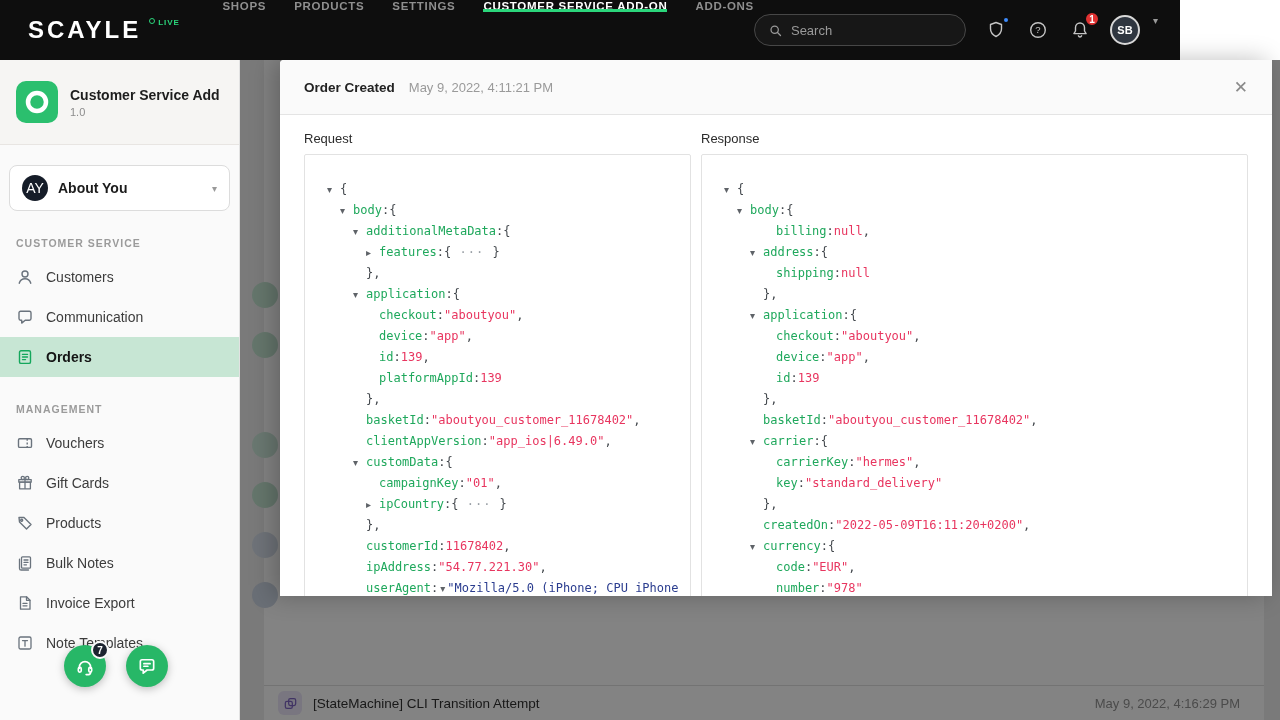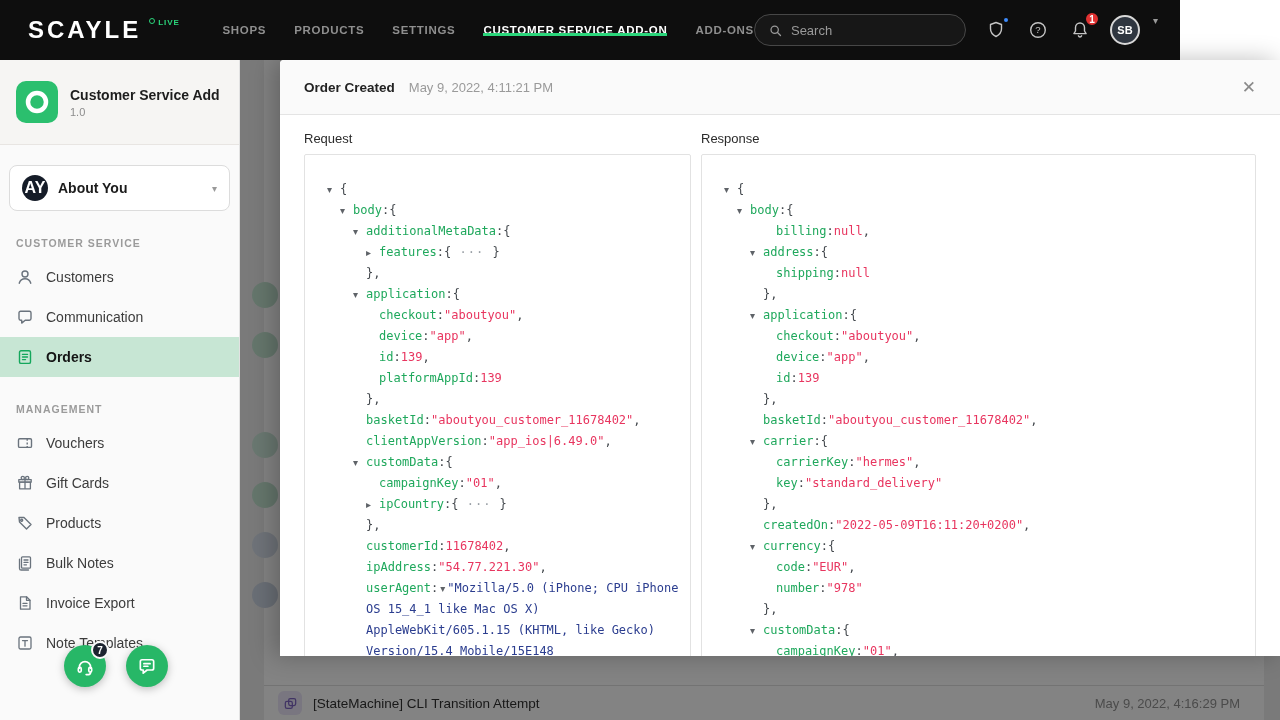--- a/index.html
+++ b/index.html
@@ -14,21 +14,21 @@
   *{box-sizing:border-box;margin:0;padding:0}
   html,body{width:1280px;height:720px;overflow:hidden;font-family:"Liberation Sans",sans-serif;background:#fff}
 
   
   .topbar{position:absolute;left:0;top:0;width:1180px;height:60px;background:#0e0e0e;display:flex;align-items:stretch;z-index:100}
   .logo{width:262px;padding-left:28px;display:flex;align-items:center;cursor:pointer}
   .logo-text{color:#fff;font-size:24px;font-weight:700;letter-spacing:3px}
   .live{display:flex;align-items:flex-start;gap:3px;margin-left:8px;transform:translateY(-8px)}
   .live-dot{width:6px;height:6px;border:1.5px solid var(--green);border-radius:50%}
   .live-label{color:var(--green);font-size:8px;font-weight:700;letter-spacing:1px}
-  .topnav{display:flex;align-items:center;gap:28px}
+  .topnav{display:flex;align-items:flex-start;gap:28px}
   .nav-item{display:flex;align-items:center;position:relative;color:#8f8f8f;font-size:11.5px;font-weight:700;letter-spacing:.7px;cursor:pointer;white-space:nowrap}
   .nav-item.active{color:#fff}
   .nav-item.active::after{content:"";position:absolute;left:0;right:0;bottom:0;height:3px;background:var(--green)}
   .top-right{margin-left:auto;display:flex;align-items:center;gap:18px;padding-right:22px}
   .search{width:212px;height:32px;border-radius:16px;border:1px solid #474747;background:#171717;display:flex;align-items:center;gap:8px;padding:0 13px;cursor:text}
   .search svg{stroke:#9a9a9a}
   .search-ph{color:#9a9a9a;font-size:13px}
   .icon-btn{position:relative;width:24px;height:24px;display:flex;align-items:center;justify-content:center;color:#c4c4c4;cursor:pointer}
   .blue-dot{position:absolute;top:-2px;right:-2px;width:8px;height:8px;border-radius:50%;background:#3d8bfd;border:2px solid #0e0e0e}
   .bell-badge{position:absolute;top:-7px;right:-8px;min-width:16px;height:16px;border-radius:8px;background:#e03131;color:#fff;font-size:10px;font-weight:700;display:flex;align-items:center;justify-content:center;padding:0 3px;border:2px solid #0e0e0e}
@@ -36,21 +36,21 @@
   .avatar{width:30px;height:30px;border-radius:50%;background:#2f3640;border:2px solid #d8d8d8;color:#fff;font-size:11px;font-weight:700;display:flex;align-items:center;justify-content:center}
   .chev{color:#9a9a9a;font-size:10px}
 
   
   .sidebar{position:absolute;left:0;top:60px;width:240px;bottom:0;background:#fafafa;border-right:1px solid #e2e2e2;z-index:90}
   .app-header{display:flex;align-items:center;gap:12px;padding:21px 16px;border-bottom:1px solid #e8e5e2;background:#f6f5f3}
   .app-icon{width:42px;height:42px;border-radius:10px;background:#2bbf6e;display:flex;align-items:center;justify-content:center;flex:none}
   .app-name{font-size:14px;font-weight:700;color:#1d1d1d;white-space:nowrap;max-width:150px;overflow:hidden}
   .app-version{font-size:11px;color:#8c8c8c;margin-top:3px}
   .shop-selector{margin:20px 9px 0;height:46px;background:#fff;border:1px solid #dcdcdc;border-radius:8px;display:flex;align-items:center;gap:10px;padding:0 12px;cursor:pointer}
-  .shop-avatar{width:26px;height:26px;border-radius:50%;background:#151c28;color:#fff;font-size:16px;font-weight:700;display:flex;align-items:center;justify-content:center;flex:none}
+  .shop-avatar{width:26px;height:26px;border-radius:50%;background:#151c28;color:#fff;font-size:14px;font-weight:400;display:flex;align-items:center;justify-content:center;flex:none}
   .shop-label{font-size:14px;font-weight:600;color:#1c1c1c;flex:1}
   .section-label{margin:26px 16px 8px;font-size:10.5px;font-weight:700;letter-spacing:1px;color:#9b9b9b}
   .side-item{height:40px;display:flex;align-items:center;gap:12px;padding:0 16px;font-size:14px;color:#3c3c3c;cursor:pointer}
   .side-item .side-icon{color:#6a737d;display:flex;flex:none}
   .side-item.active{background:var(--active-bg);color:#141414;font-weight:600}
   .side-item.active .side-icon{color:#14a75c}
   .fab{position:absolute;width:42px;height:42px;border-radius:50%;background:var(--fab-green);display:flex;align-items:center;justify-content:center;box-shadow:0 2px 8px rgba(0,0,0,.25);cursor:pointer;z-index:95}
   .fab1{left:64px;bottom:33px}
   .fab2{left:126px;bottom:33px}
   .fab svg{stroke:#fff}
@@ -60,21 +60,21 @@
   .main-bg{position:absolute;left:240px;top:60px;right:0;bottom:0;background:#ededed;z-index:1}
   .bg-card{position:absolute;left:24px;right:16px;top:0;bottom:0;background:#fff}
   .bg-circle{position:absolute;left:12px;width:26px;height:26px;border-radius:50%}
   .bg-row{position:absolute;left:24px;right:16px;bottom:0;height:35px;background:#fff;border-top:1px solid #dedede;display:flex;align-items:center;gap:11px;padding:0 24px 0 14px}
   .row-icon{width:24px;height:24px;border-radius:6px;background:#eae4f8;display:flex;align-items:center;justify-content:center;flex:none}
   .row-label{font-size:13.5px;color:#2b2b2b}
   .row-ts{margin-left:auto;font-size:13px;color:#8e8e8e}
 
   
   .overlay{position:absolute;left:240px;top:60px;right:0;bottom:0;background:rgba(8,8,8,.5);z-index:50}
-  .modal{position:absolute;left:280px;top:60px;right:0;height:596px;background:#fff;z-index:60;border-radius:4px 0 0 0;box-shadow:-6px 0 24px rgba(0,0,0,.25);overflow:hidden}
+  .modal{position:absolute;left:280px;top:60px;right:8px;height:536px;background:#fff;z-index:60;border-radius:4px 0 0 0;box-shadow:-6px 0 24px rgba(0,0,0,.25);overflow:hidden}
   .modal-header{height:55px;border-bottom:1px solid #e4e4e4;background:#fafafa;display:flex;align-items:center;gap:14px;padding:0 24px}
   .modal-title{font-size:13.5px;font-weight:700;color:#222}
   .modal-ts{font-size:13px;color:#9a9a9a}
   .modal-close{margin-left:auto;color:#8a8a8a;font-size:17px;cursor:pointer;line-height:1}
   .modal-body{display:flex;gap:10px;padding:16px 24px 0}
   .col-req{width:387px;flex:none}
   .col-res{flex:1}
   .panel-label{font-size:13px;color:#2b2b2b;margin-bottom:8px}
   .json-panel{border:1px solid #e2e2e2;border-radius:2px;height:508px;overflow:hidden;padding:24px 8px 0;font-family:"DejaVu Sans Mono",monospace;font-size:12px;line-height:21px;color:#333;cursor:default}
   .json-line{white-space:pre-wrap;overflow-wrap:anywhere}

